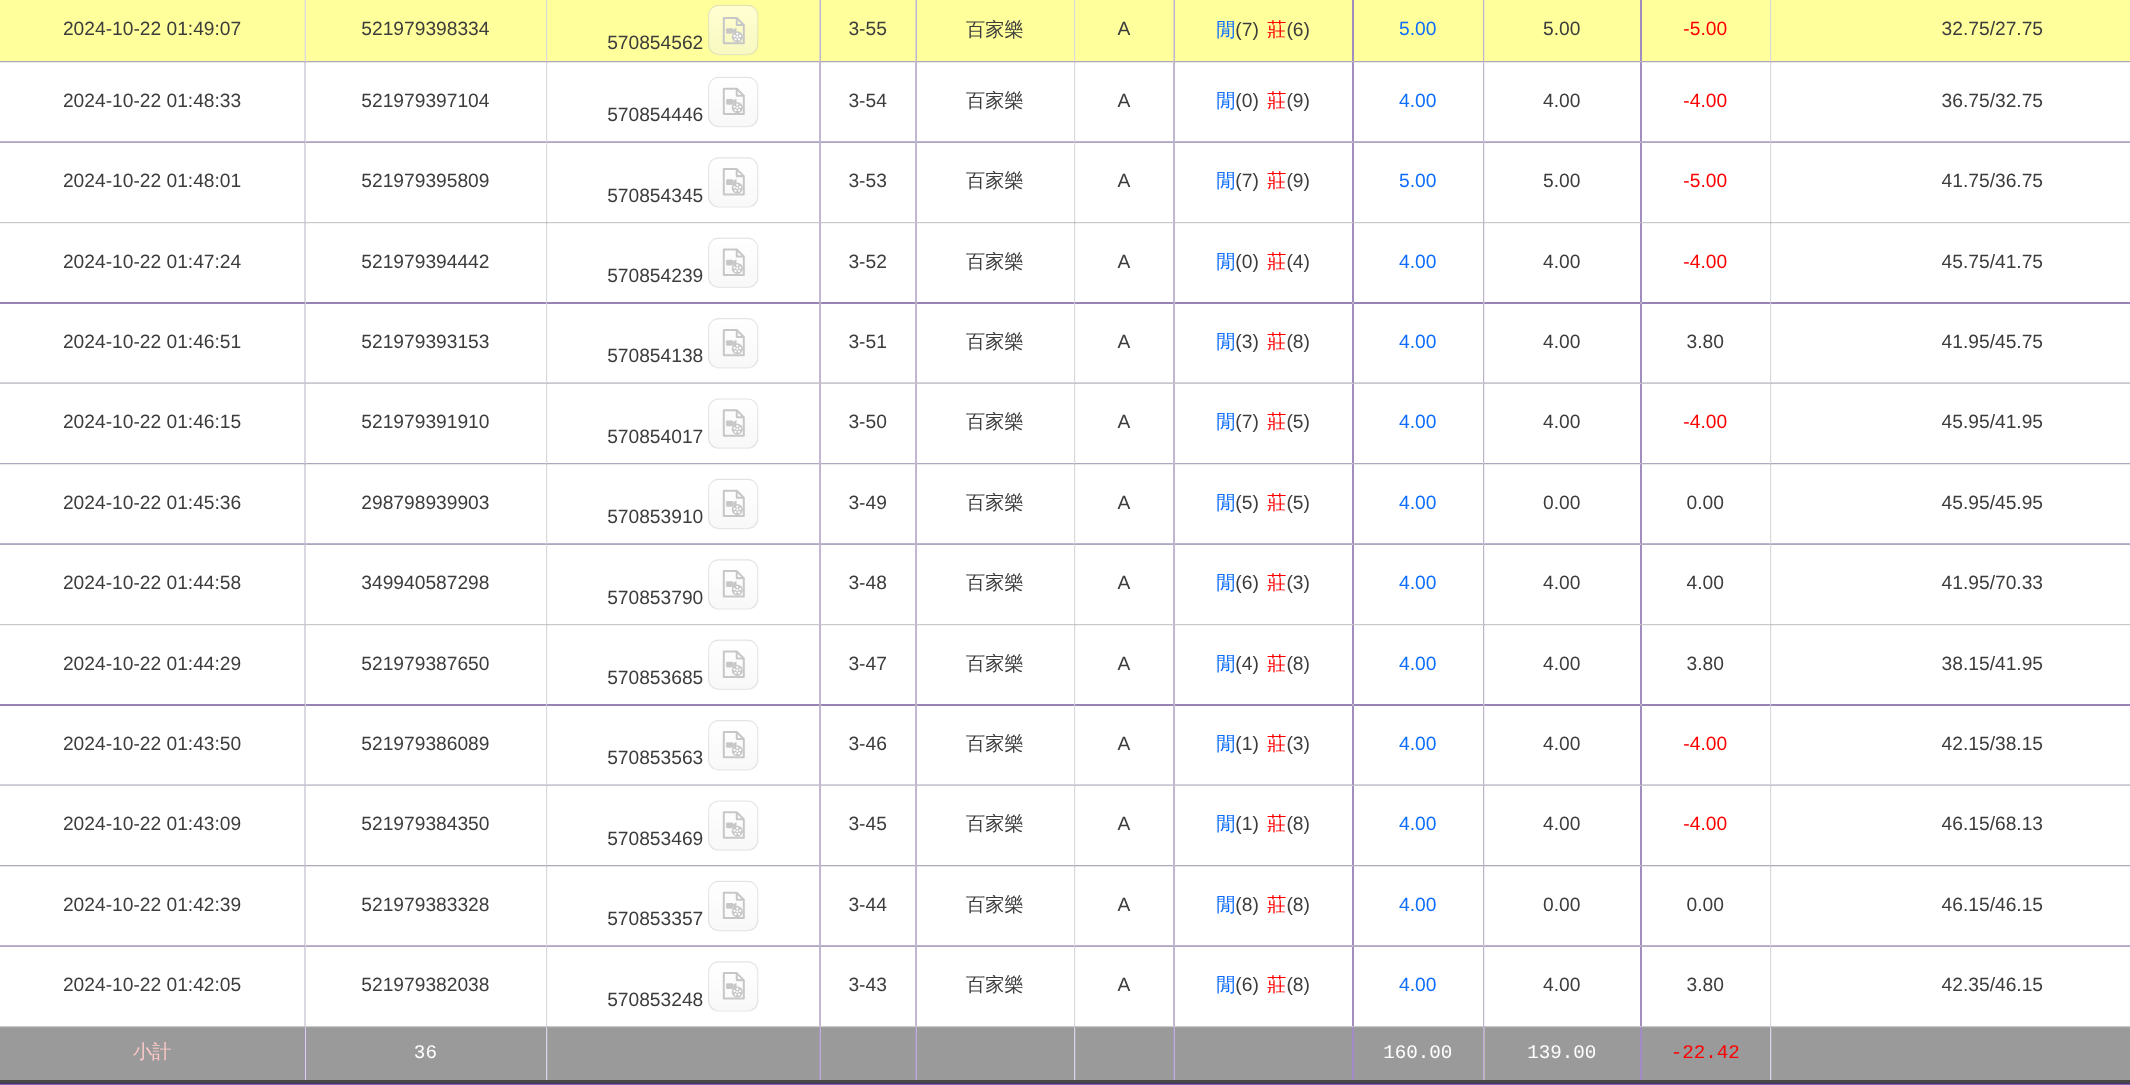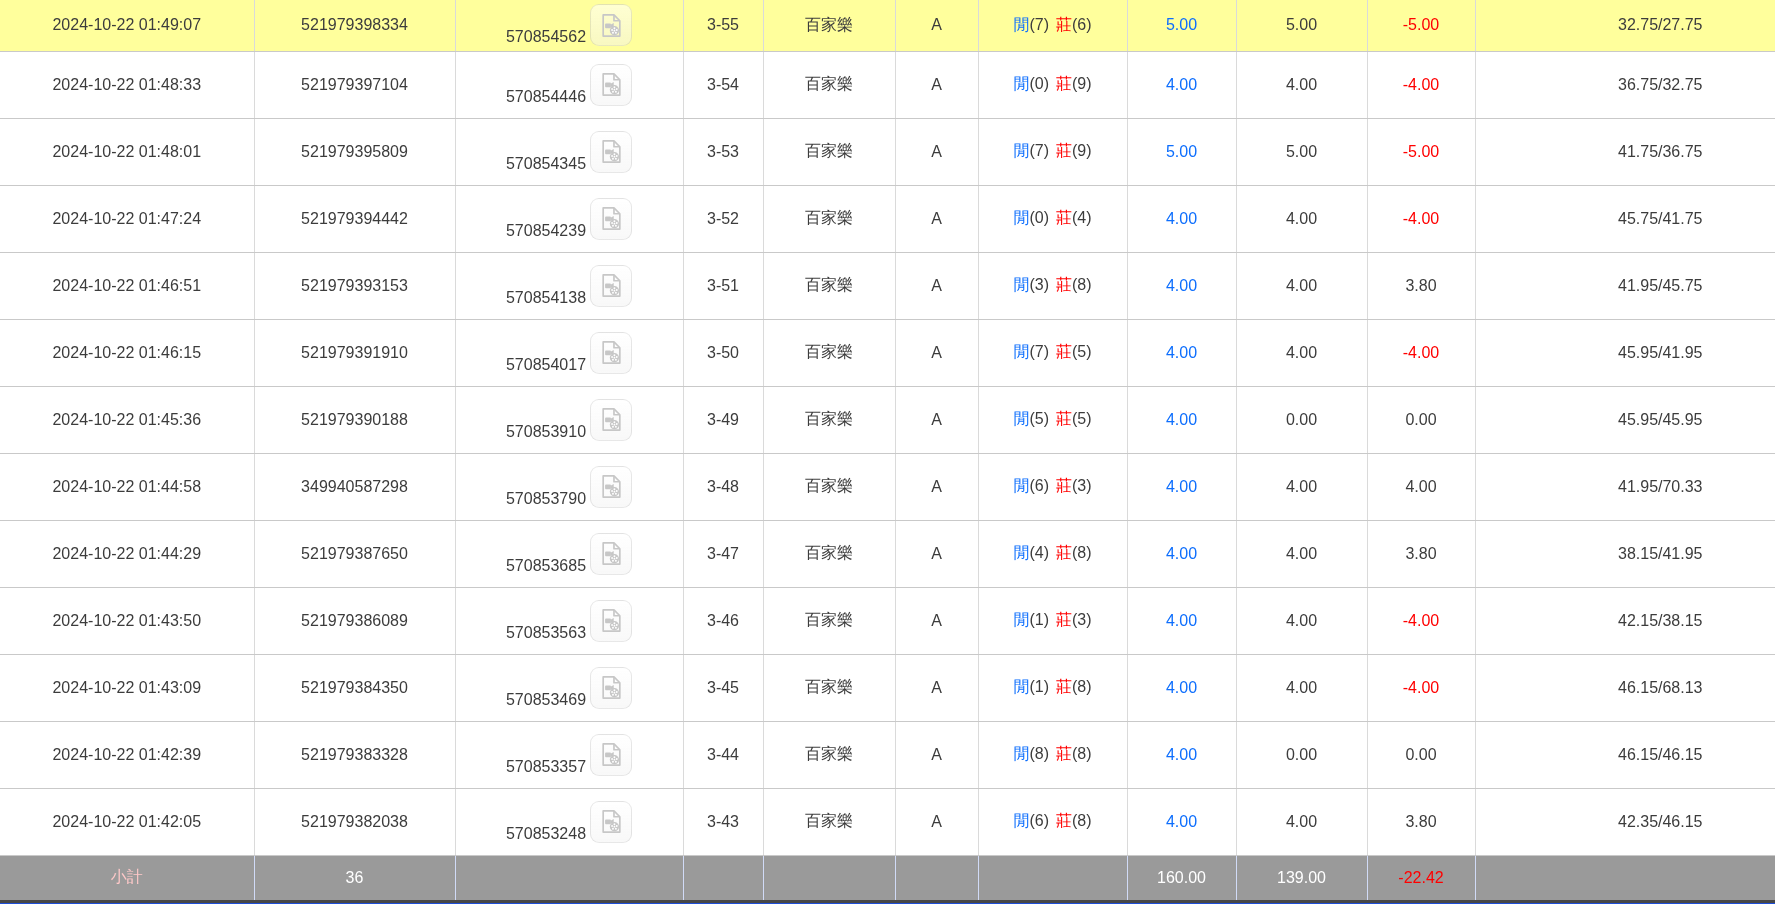--- a/index.html
+++ b/index.html
@@ -1,17 +1,17 @@
 <!DOCTYPE html>
 <html style="--highlight: #ffff9c; --accent-blue: #0d6efd; --neg-red: #ff0000; --summary-bg: #9a9a9a; --summary-label: #ffc9c9; --text: #3c3c3c;"><head>
 <meta charset="utf-8">
 <style>
   html, body { margin: 0; padding: 0; }
   .page {
-    width: 1775px; height: 904px; overflow: hidden; background: #1d4ed8;
+    width: 1775px; height: 904px; overflow: hidden; background: #4c1d95;
     font-family: "Liberation Sans", "DejaVu Sans", sans-serif;
   }
   table.bet-table {
     border-collapse: collapse; table-layout: fixed; width: 1775px;
     border-bottom: 3px solid #474747;
   }
   td {
     padding: 0; text-align: center; vertical-align: middle;
     font-size: 16px; color: var(--text, #3c3c3c);
     border-right: 1px solid #dadada; border-bottom: 1px solid #c9c9c9;
@@ -26,21 +26,21 @@
   .player-label { color: var(--accent-blue, #0d6efd); }
   .banker-label { color: var(--neg-red, #ff0000); margin-left: 7px; }
   .score { color: #3c3c3c; }
   .game-id-wrap { display: flex; align-items: flex-end; justify-content: center; gap: 4px; }
   .video-btn {
     width: 40px; height: 40px; border-radius: 9px; flex: 0 0 auto;
     border: 1px solid rgba(0,0,0,0.09);
     background: linear-gradient(rgba(255,255,255,0.55), rgba(240,240,240,0.45));
     display: flex; align-items: center; justify-content: center; cursor: pointer;
   }
-  tr.summary-row { height: 46px; }
+  tr.summary-row { height: 46px; font-family: Liberation Mono, monospace; }
   tr.summary-row td {
     background: var(--summary-bg, #9a9a9a); color: #ffffff;
     border-right: 1px solid rgba(255,255,255,0.8); border-bottom: none;
   }
   tr.summary-row td:last-child { border-right: none; }
   .summary-label { color: var(--summary-label, #ffc9c9); }
 </style>
 </head>
 <body>
 
@@ -376,21 +376,21 @@
     <td>
       <span>45.95/41.95</span>
     </td>
   </tr>
 
   <tr class="data-row">
     <td>
       <span>2024-10-22 01:45:36</span>
     </td>
     <td>
-      <span>521979390188</span>
+      <span>298798939903</span>
     </td>
     <td>
       <div class="game-id-wrap">
         <span>570853910</span>
         <span class="video-btn">
           <svg width="27" height="27" viewBox="0 0 24 24" fill="none">
             <path d="M4.6 2.6 H14.2 L19.4 7.8 V21.4 H4.6 Z" stroke="#c7c7c7" stroke-width="1.5" fill="none" stroke-linejoin="round"></path>
             <path d="M14.2 2.6 V7.8 H19.4" stroke="#c7c7c7" stroke-width="1.5" fill="none" stroke-linejoin="round"></path>
             <rect x="6.3" y="10.2" width="5.2" height="4.2" rx="0.8" fill="#c7c7c7"></rect>
             <path d="M11.5 11.2 L14 9.8 V14.8 L11.5 13.4 Z" fill="#c7c7c7"></path>

